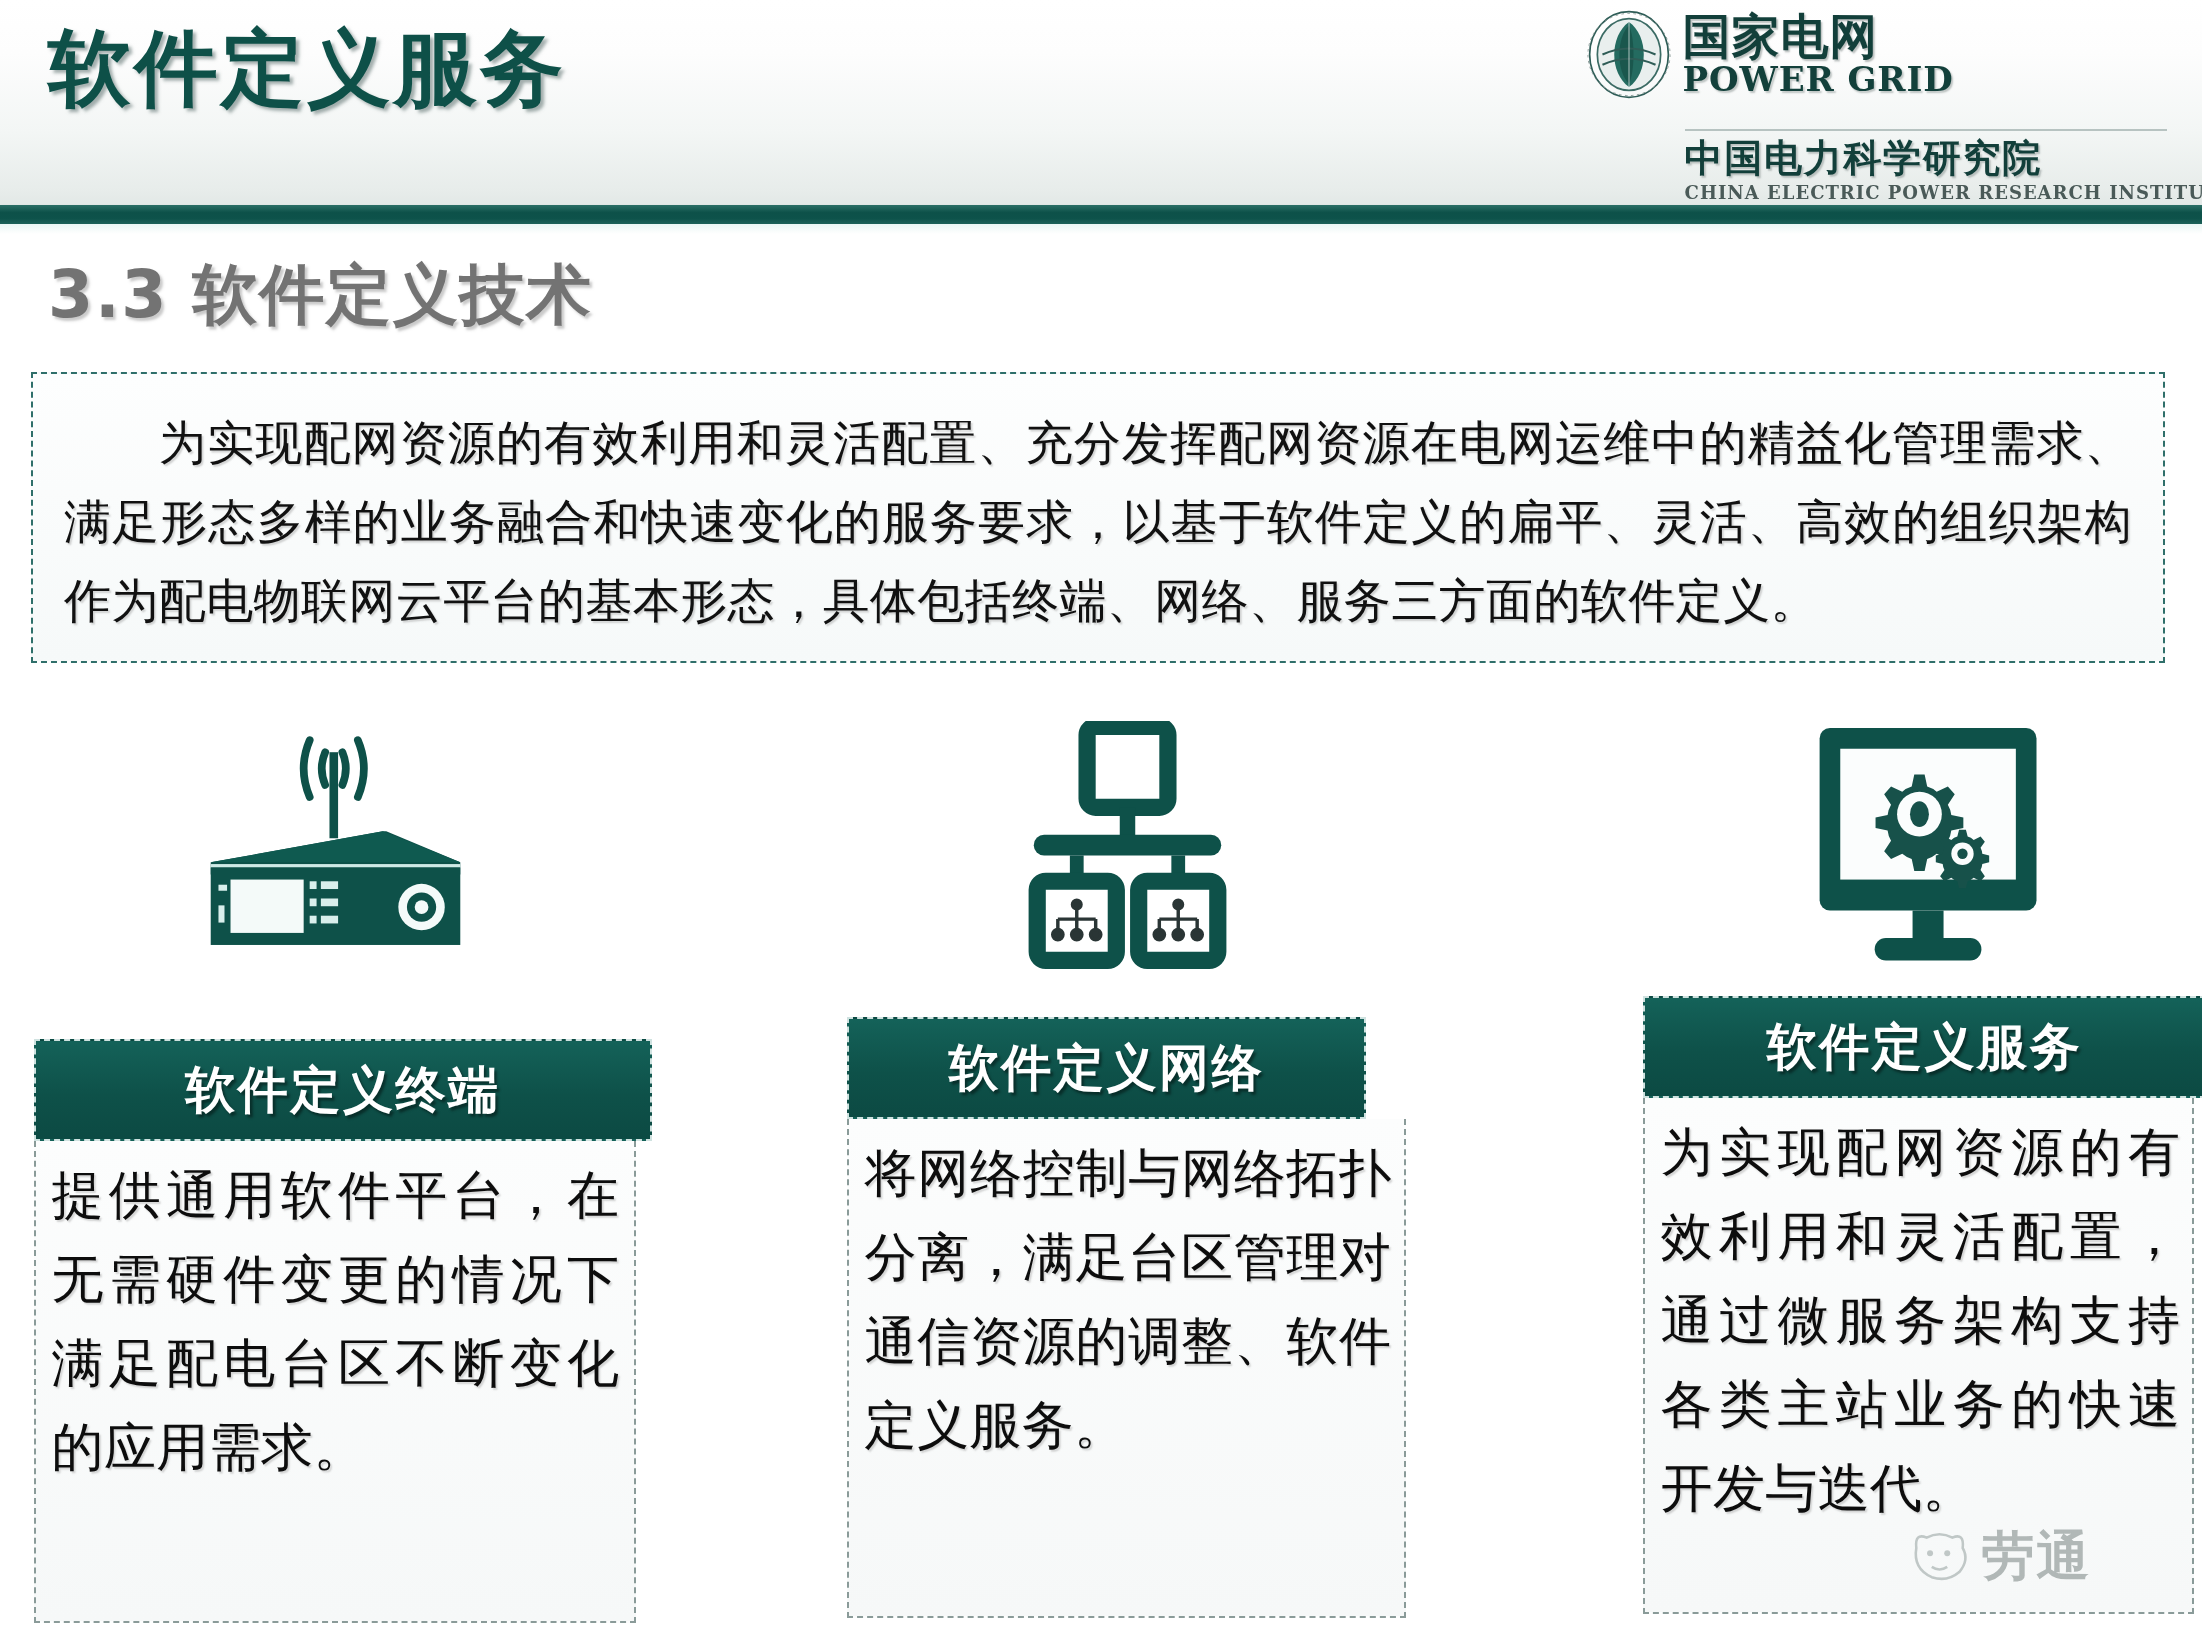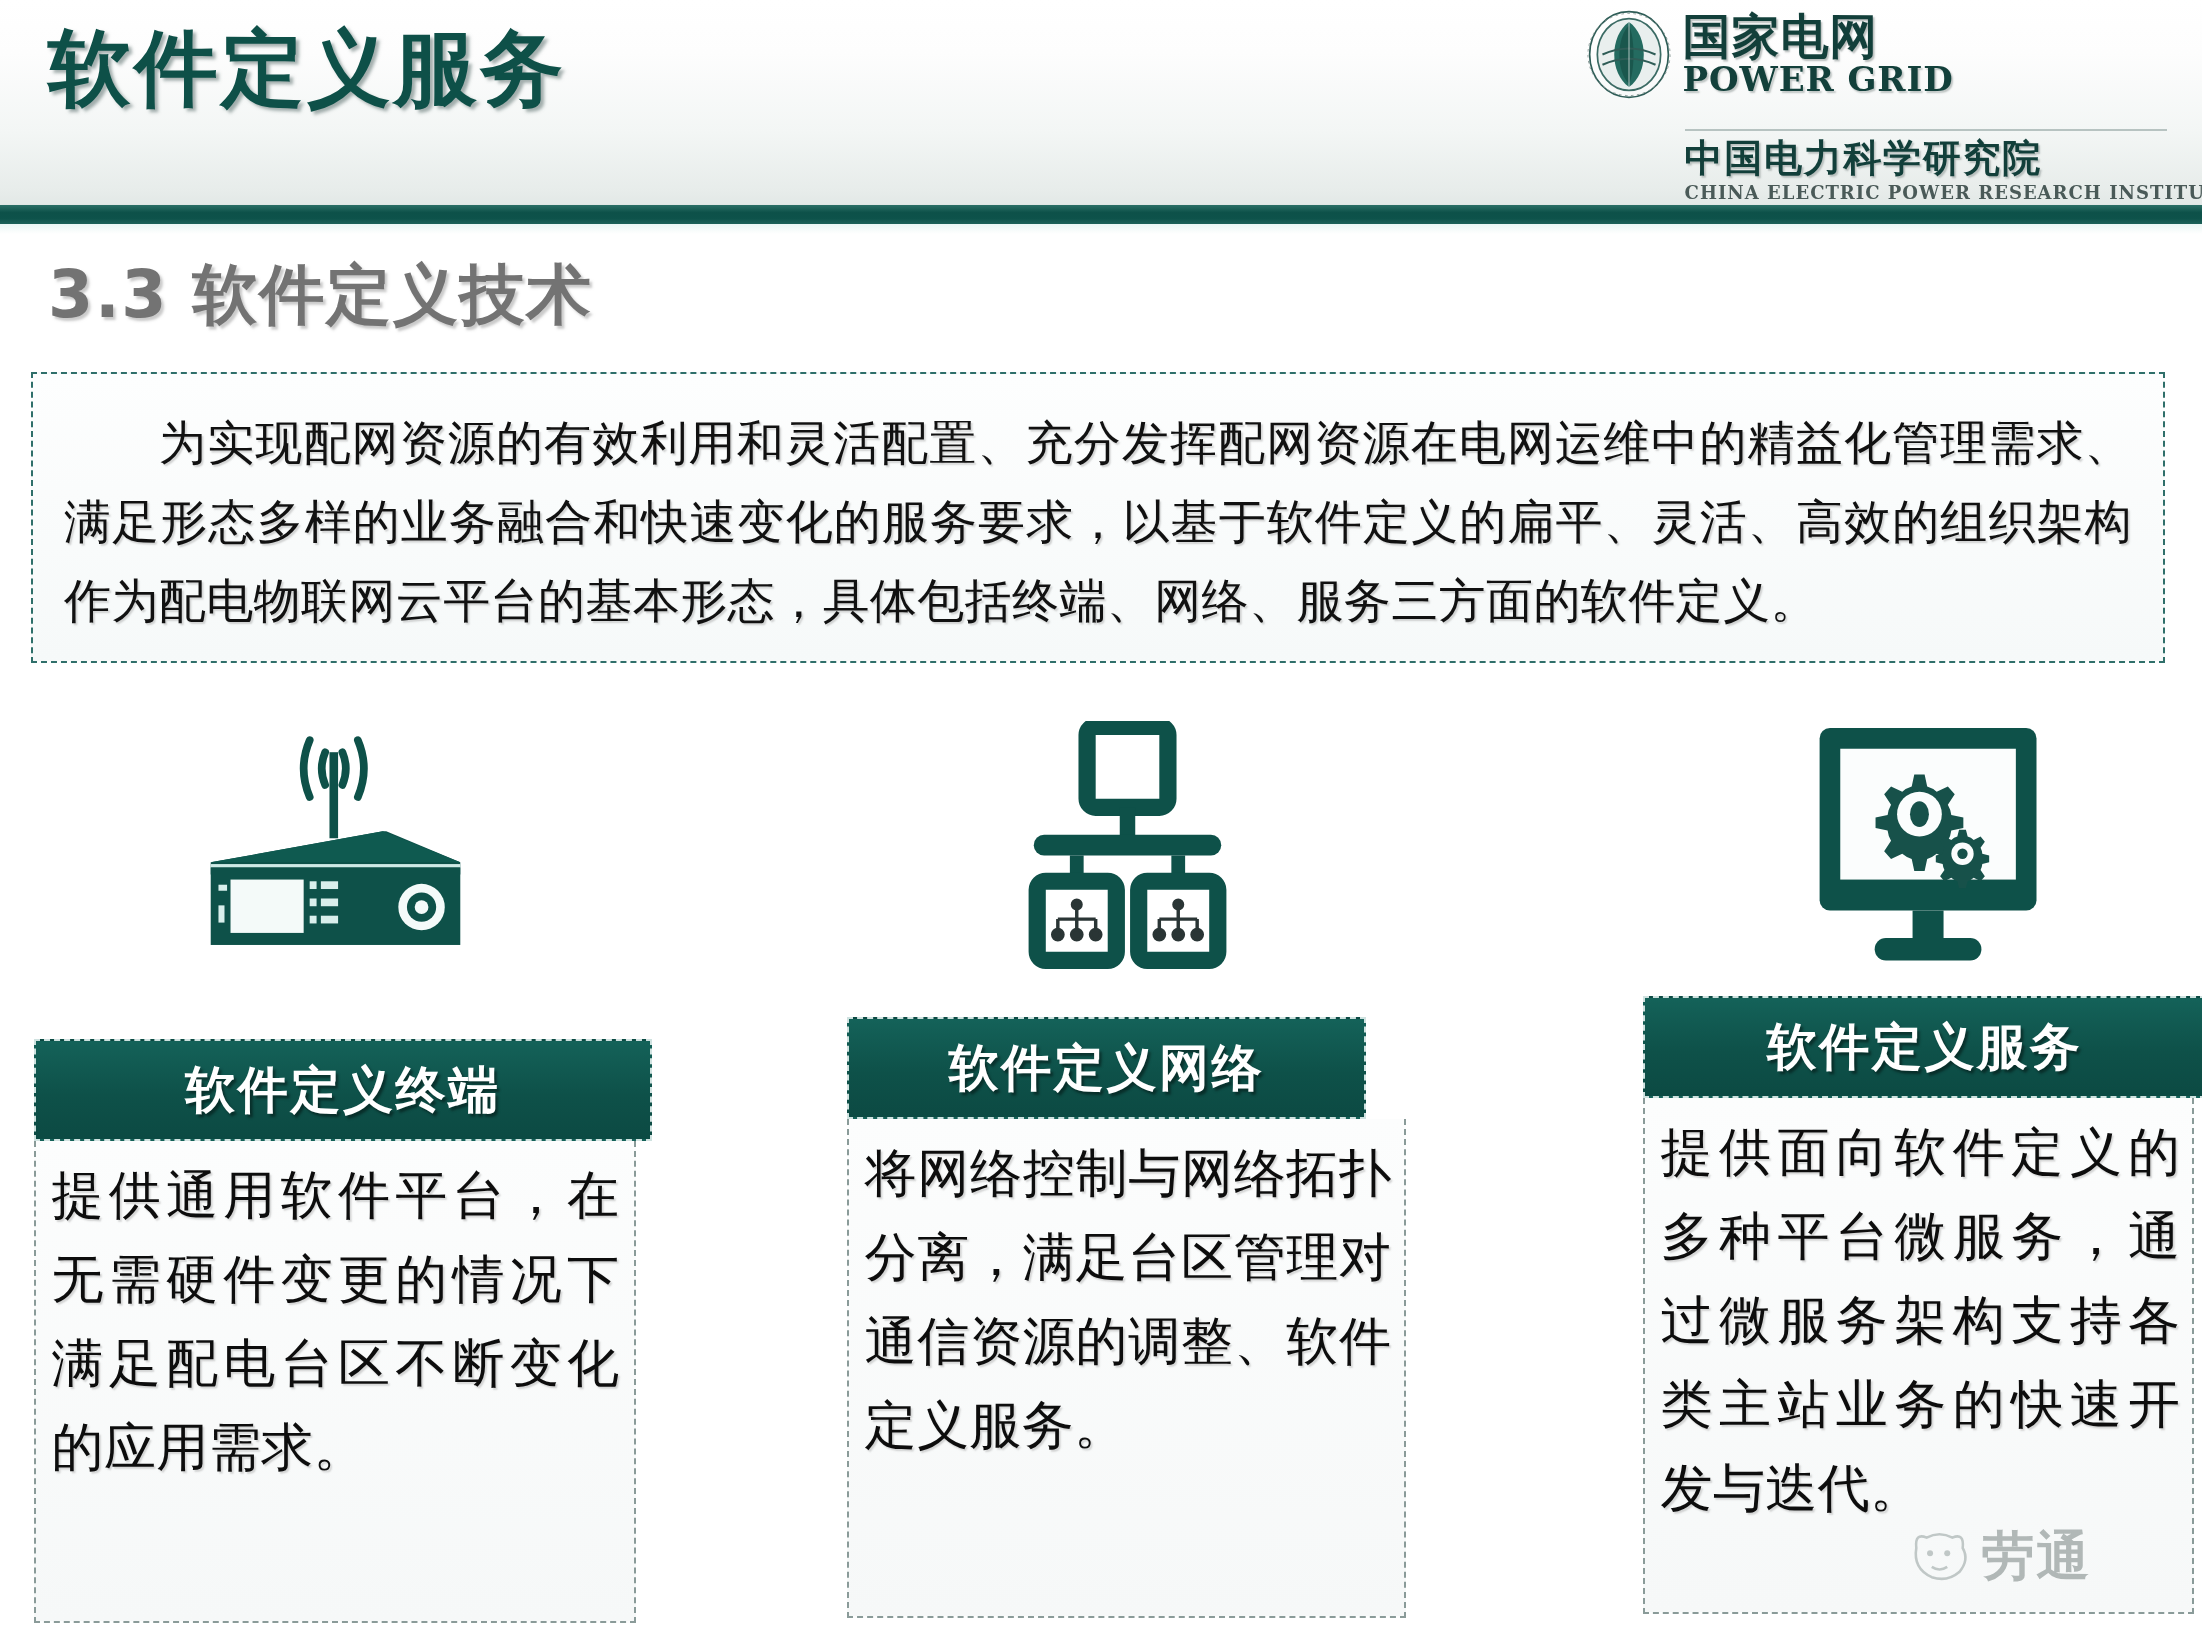--- a/index.html
+++ b/index.html
@@ -400,21 +400,21 @@
   <div class="card-body">
     <div class="card-body-text">将网络控制与网络拓扑分离，满足台区管理对通信资源的调整、软件定义服务。</div>
   </div>
 </div>
 
 <div class="card card-3">
   <div class="card-banner">
     <span class="card-banner-title">软件定义服务</span>
   </div>
   <div class="card-body">
-    <div class="card-body-text">提供面向软件定义的多种平台微服务，通过微服务架构支持各类主站业务的快速开发与迭代。</div>
+    <div class="card-body-text">为实现配网资源的有效利用和灵活配置，通过微服务架构支持各类主站业务的快速开发与迭代。</div>
   </div>
 </div>
 
 <div class="watermark">
   <span class="watermark-mark">
     <svg width="67" height="64" viewBox="0 0 78 74">
       <path d="M12 30 Q10 12 24 18 Q39 10 54 18 Q68 12 66 30 Q74 44 62 58 Q48 70 30 64 Q8 54 12 30 Z" fill="none" stroke="#7f8d8b" stroke-width="3"></path>
       <circle cx="28" cy="36" r="3.5" fill="#7f8d8b"></circle>
       <circle cx="48" cy="36" r="3.5" fill="#7f8d8b"></circle>
       <path d="M30 52 Q39 58 48 52" fill="none" stroke="#7f8d8b" stroke-width="3"></path>

